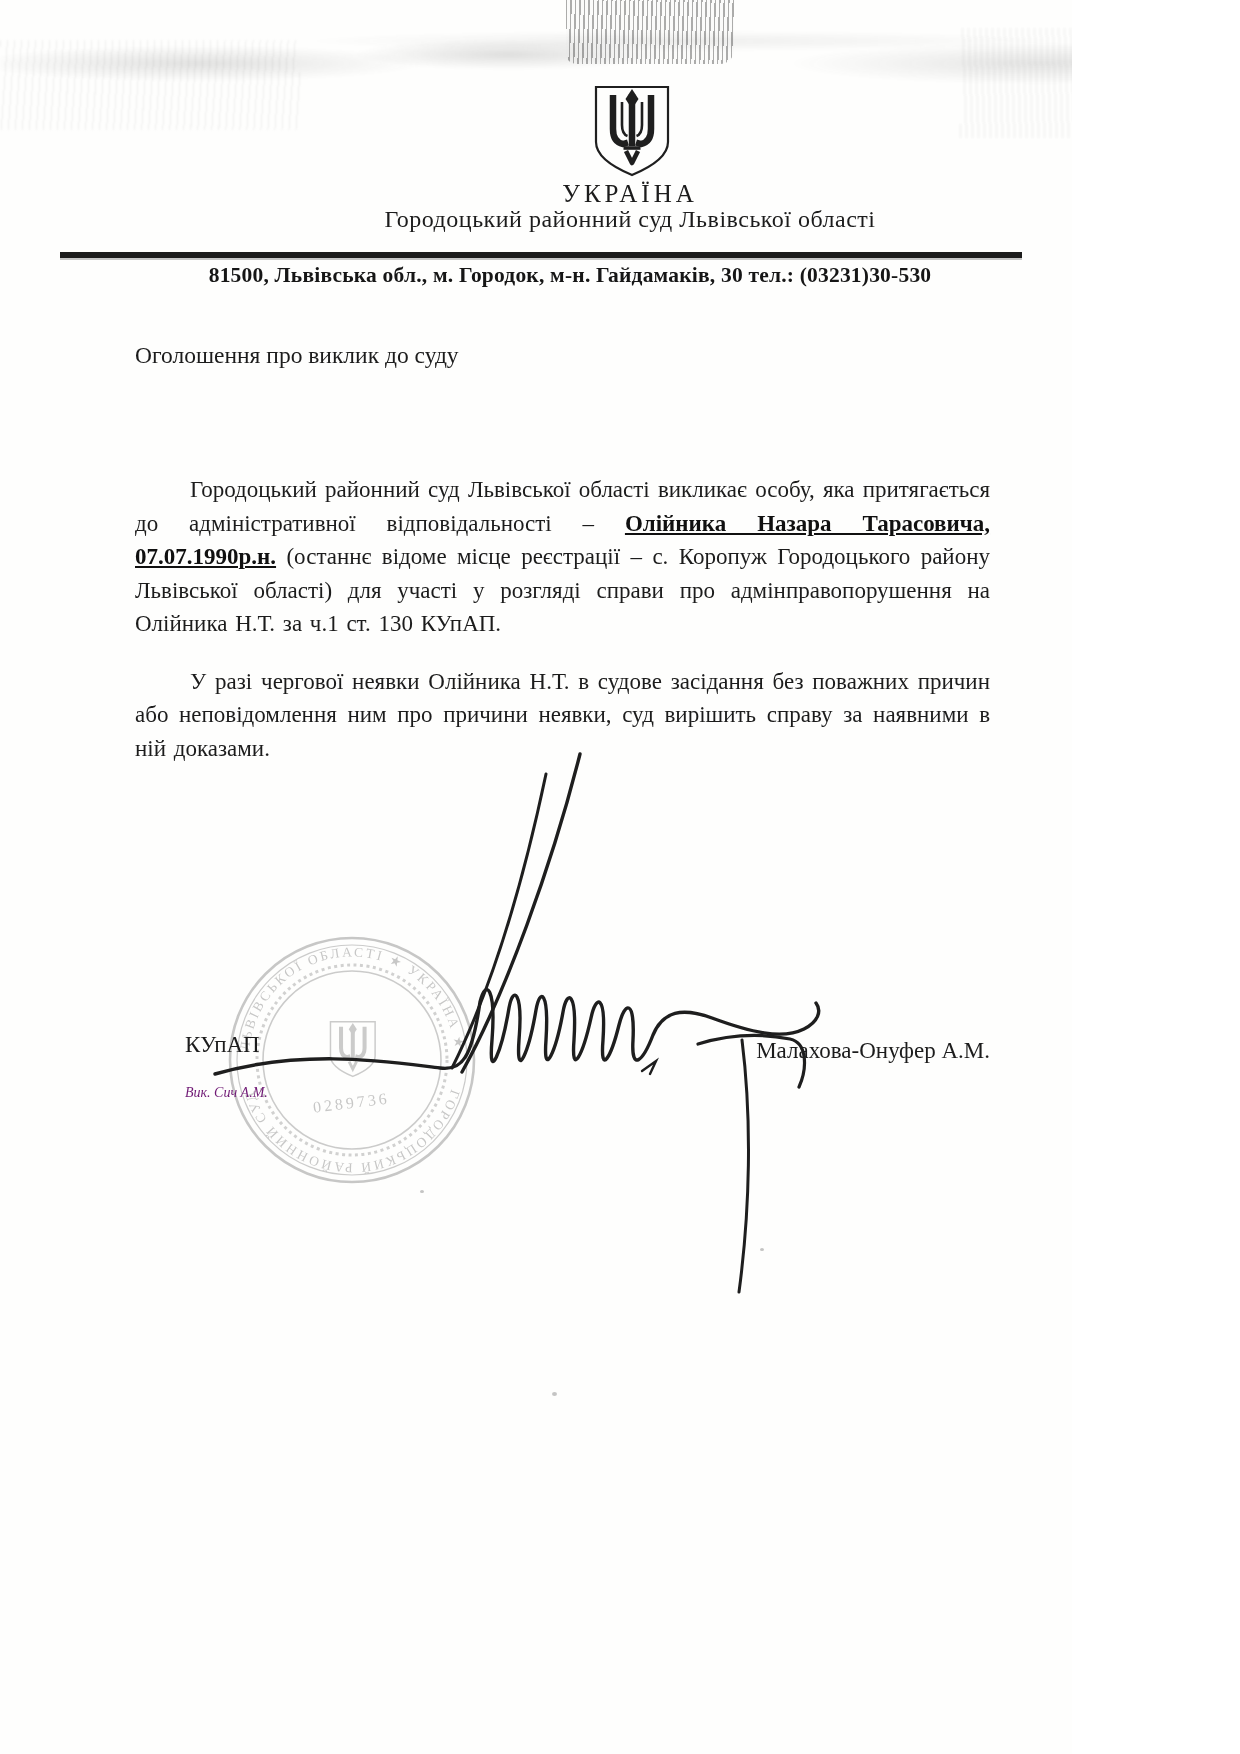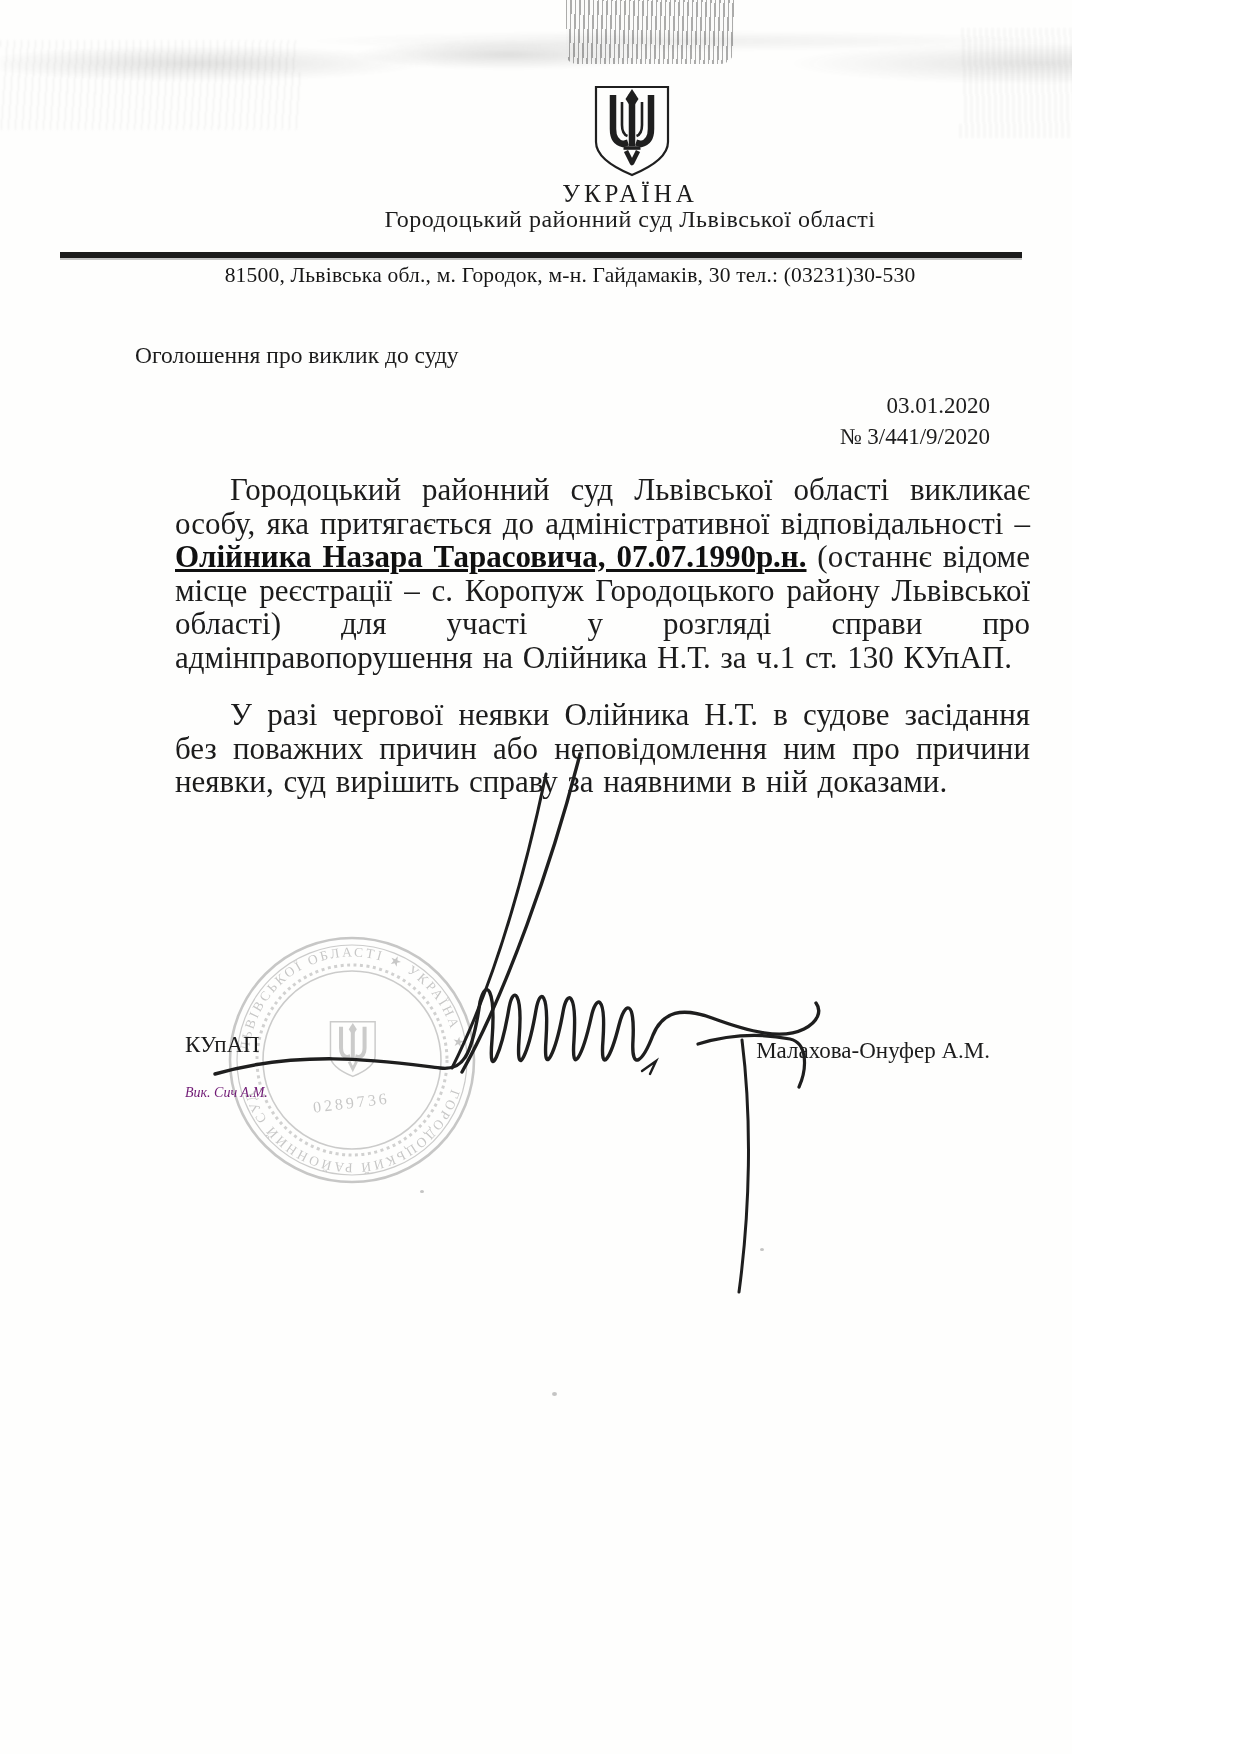--- a/index.html
+++ b/index.html
@@ -38,26 +38,26 @@
     position:absolute;left:0;top:40px;width:300px;height:90px;
     background:repeating-linear-gradient(94deg, rgba(70,70,70,.10) 0 1px, transparent 1px 7px);
     filter:blur(1px);
   }
   
   .header{position:absolute;left:10px;width:1240px;top:84px;text-align:center;}
   .emblem{position:absolute;left:582px;top:0;width:80px;height:94px;}
   .country{position:absolute;left:0;width:100%;top:96px;font-size:25px;letter-spacing:4px;}
   .court-name{position:absolute;left:0;width:100%;top:122px;font-size:24px;letter-spacing:.5px;}
   .rule{position:absolute;left:60px;top:252px;width:962px;height:6px;background:#1b1b1b;box-shadow:0 2px 0 rgba(27,27,27,.25);}
-  .address-line{position:absolute;left:0;top:263px;width:1140px;text-align:center;font-weight:normal;font-size:21.5px;letter-spacing:.2px;color:#161616;}
+  .address-line{position:absolute;left:0;top:263px;width:1140px;text-align:center;font-weight:bold;font-size:21.5px;letter-spacing:.2px;color:#161616;}
   
   .doc-title{position:absolute;left:135px;top:342px;width:855px;text-align:left;font-size:23.5px;}
   .date-block{position:absolute;left:135px;top:390px;width:855px;text-align:right;font-size:23px;line-height:31px;}
   
-  .body-text{position:absolute;left:135px;top:473px;width:855px;font-size:31px;line-height:33.5px;margin-left:40px;}
+  .body-text{position:absolute;left:135px;top:473px;width:855px;font-size:23px;line-height:33.5px;}
   .body-text p{margin:0 0 24px 0;text-indent:55px;text-align:justify;word-spacing:2px;}
   .body-text p:last-child{margin-bottom:0;}
   .bold-underline{font-weight:bold;text-decoration:underline;color:#101010;}
   
   .sig-row{position:absolute;left:135px;top:1032px;width:855px;font-size:23px;}
   .sig-role{position:absolute;left:50px;top:0;}
   .sig-name{position:absolute;right:0;top:6px;}
   .sig-executor{position:absolute;left:50px;top:53px;font-style:italic;font-size:14px;color:#701a75;}
   .stamp{position:absolute;left:224px;top:932px;width:256px;height:256px;opacity:.38;filter:blur(.5px);}
   .signature-svg{position:absolute;left:190px;top:740px;width:660px;height:560px;}
@@ -87,24 +87,20 @@
       <path d="M34,67 L40,79 L46,67" stroke="#1f1f1f" stroke-width="4.6" fill="none" stroke-linejoin="round"></path>
     </svg>
     <div class="country">УКРАЇНА</div>
     <div class="court-name">Городоцький районний суд Львівської області</div>
   </div>
 
   <div class="rule"></div>
   <div class="address-line">81500, Львівська обл., м. Городок, м-н. Гайдамаків, 30 тел.: (03231)30-530</div>
 
   <div class="doc-title">Оголошення про виклик до суду</div>
-  <div class="date-block">
-    <div>03.01.2020</div>
-    <div>№ 3/441/9/2020</div>
-  </div>
 
   <div class="body-text">
     <p><span>Городоцький районний суд Львівської області викликає особу, яка притягається до адміністративної відповідальності – </span><strong class="bold-underline">Олійника Назара Тарасовича, 07.07.1990р.н.</strong><span> (останнє відоме місце реєстрації – с. Коропуж Городоцького району Львівської області) для участі у розгляді справи про адмінправопорушення на Олійника Н.Т. за ч.1 ст. 130 КУпАП.</span></p>
     <p>У разі чергової неявки Олійника Н.Т. в судове засідання без поважних причин або неповідомлення ним про причини неявки, суд вирішить справу за наявними в ній доказами.</p>
   </div>
 
   <svg class="stamp" viewBox="0 0 256 256">
     <defs>
       <path id="arcTop" d="M 24.5,128 A 103.5,103.5 0 0 1 231.5,128"></path>
       <path id="arcBottom" d="M 231.5,128 A 103.5,103.5 0 0 1 24.5,128"></path>

